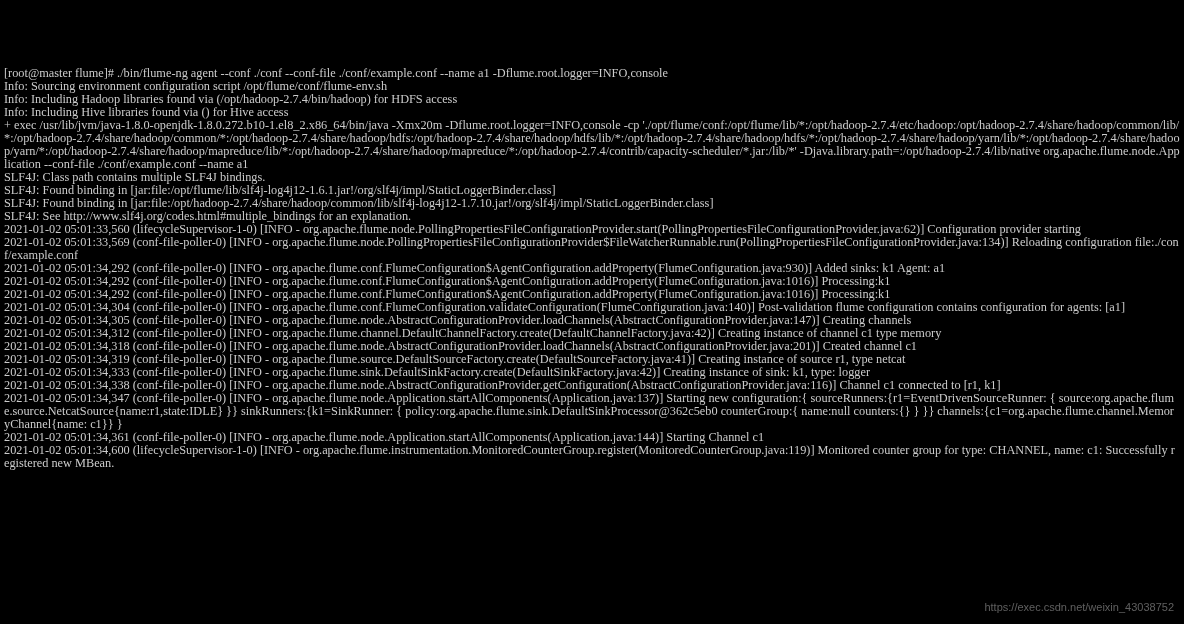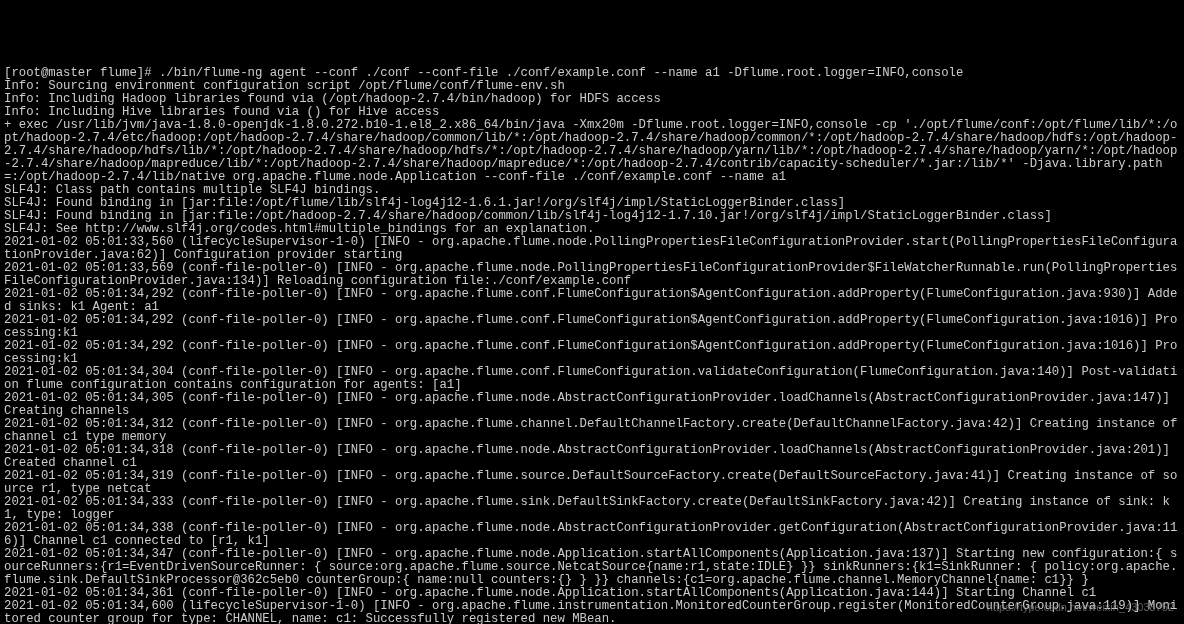--- a/index.html
+++ b/index.html
@@ -12,33 +12,33 @@
     line-height: 13px;
     width: 1184px;
     height: 624px;
     overflow: hidden;
     white-space: pre-wrap;
     word-break: break-all;
   }
   .terminal {
     padding: 2px 4px;
   }
-  .line { display: block; }
+  .line { display: block; font-family: Liberation Serif, serif; }
   .watermark {
     position: absolute;
     bottom: 10px;
     right: 10px;
     color: #888;
     font-size: 11px;
     font-family: sans-serif;
     opacity: 0.7;
   }
 </style>
 </head>
 <body>
 
 
 
 <div class="terminal" id="terminal"><span class="line">[root@master flume]# ./bin/flume-ng agent --conf ./conf --conf-file ./conf/example.conf --name a1 -Dflume.root.logger=INFO,console</span><span class="line">Info: Sourcing environment configuration script /opt/flume/conf/flume-env.sh</span><span class="line">Info: Including Hadoop libraries found via (/opt/hadoop-2.7.4/bin/hadoop) for HDFS access</span><span class="line">Info: Including Hive libraries found via () for Hive access</span><span class="line">+ exec /usr/lib/jvm/java-1.8.0-openjdk-1.8.0.272.b10-1.el8_2.x86_64/bin/java -Xmx20m -Dflume.root.logger=INFO,console -cp './opt/flume/conf:/opt/flume/lib/*:/opt/hadoop-2.7.4/etc/hadoop:/opt/hadoop-2.7.4/share/hadoop/common/lib/*:/opt/hadoop-2.7.4/share/hadoop/common/*:/opt/hadoop-2.7.4/share/hadoop/hdfs:/opt/hadoop-2.7.4/share/hadoop/hdfs/lib/*:/opt/hadoop-2.7.4/share/hadoop/hdfs/*:/opt/hadoop-2.7.4/share/hadoop/yarn/lib/*:/opt/hadoop-2.7.4/share/hadoop/yarn/*:/opt/hadoop-2.7.4/share/hadoop/mapreduce/lib/*:/opt/hadoop-2.7.4/share/hadoop/mapreduce/*:/opt/hadoop-2.7.4/contrib/capacity-scheduler/*.jar:/lib/*' -Djava.library.path=:/opt/hadoop-2.7.4/lib/native org.apache.flume.node.Application --conf-file ./conf/example.conf --name a1</span><span class="line">SLF4J: Class path contains multiple SLF4J bindings.</span><span class="line">SLF4J: Found binding in [jar:file:/opt/flume/lib/slf4j-log4j12-1.6.1.jar!/org/slf4j/impl/StaticLoggerBinder.class]</span><span class="line">SLF4J: Found binding in [jar:file:/opt/hadoop-2.7.4/share/hadoop/common/lib/slf4j-log4j12-1.7.10.jar!/org/slf4j/impl/StaticLoggerBinder.class]</span><span class="line">SLF4J: See http://www.slf4j.org/codes.html#multiple_bindings for an explanation.</span><span class="line">2021-01-02 05:01:33,560 (lifecycleSupervisor-1-0) [INFO - org.apache.flume.node.PollingPropertiesFileConfigurationProvider.start(PollingPropertiesFileConfigurationProvider.java:62)] Configuration provider starting</span><span class="line">2021-01-02 05:01:33,569 (conf-file-poller-0) [INFO - org.apache.flume.node.PollingPropertiesFileConfigurationProvider$FileWatcherRunnable.run(PollingPropertiesFileConfigurationProvider.java:134)] Reloading configuration file:./conf/example.conf</span><span class="line">2021-01-02 05:01:34,292 (conf-file-poller-0) [INFO - org.apache.flume.conf.FlumeConfiguration$AgentConfiguration.addProperty(FlumeConfiguration.java:930)] Added sinks: k1 Agent: a1</span><span class="line">2021-01-02 05:01:34,292 (conf-file-poller-0) [INFO - org.apache.flume.conf.FlumeConfiguration$AgentConfiguration.addProperty(FlumeConfiguration.java:1016)] Processing:k1</span><span class="line">2021-01-02 05:01:34,292 (conf-file-poller-0) [INFO - org.apache.flume.conf.FlumeConfiguration$AgentConfiguration.addProperty(FlumeConfiguration.java:1016)] Processing:k1</span><span class="line">2021-01-02 05:01:34,304 (conf-file-poller-0) [INFO - org.apache.flume.conf.FlumeConfiguration.validateConfiguration(FlumeConfiguration.java:140)] Post-validation flume configuration contains configuration for agents: [a1]</span><span class="line">2021-01-02 05:01:34,305 (conf-file-poller-0) [INFO - org.apache.flume.node.AbstractConfigurationProvider.loadChannels(AbstractConfigurationProvider.java:147)] Creating channels</span><span class="line">2021-01-02 05:01:34,312 (conf-file-poller-0) [INFO - org.apache.flume.channel.DefaultChannelFactory.create(DefaultChannelFactory.java:42)] Creating instance of channel c1 type memory</span><span class="line">2021-01-02 05:01:34,318 (conf-file-poller-0) [INFO - org.apache.flume.node.AbstractConfigurationProvider.loadChannels(AbstractConfigurationProvider.java:201)] Created channel c1</span><span class="line">2021-01-02 05:01:34,319 (conf-file-poller-0) [INFO - org.apache.flume.source.DefaultSourceFactory.create(DefaultSourceFactory.java:41)] Creating instance of source r1, type netcat</span><span class="line">2021-01-02 05:01:34,333 (conf-file-poller-0) [INFO - org.apache.flume.sink.DefaultSinkFactory.create(DefaultSinkFactory.java:42)] Creating instance of sink: k1, type: logger</span><span class="line">2021-01-02 05:01:34,338 (conf-file-poller-0) [INFO - org.apache.flume.node.AbstractConfigurationProvider.getConfiguration(AbstractConfigurationProvider.java:116)] Channel c1 connected to [r1, k1]</span><span class="line">2021-01-02 05:01:34,347 (conf-file-poller-0) [INFO - org.apache.flume.node.Application.startAllComponents(Application.java:137)] Starting new configuration:{ sourceRunners:{r1=EventDrivenSourceRunner: { source:org.apache.flume.source.NetcatSource{name:r1,state:IDLE} }} sinkRunners:{k1=SinkRunner: { policy:org.apache.flume.sink.DefaultSinkProcessor@362c5eb0 counterGroup:{ name:null counters:{} } }} channels:{c1=org.apache.flume.channel.MemoryChannel{name: c1}} }</span><span class="line">2021-01-02 05:01:34,361 (conf-file-poller-0) [INFO - org.apache.flume.node.Application.startAllComponents(Application.java:144)] Starting Channel c1</span><span class="line">2021-01-02 05:01:34,600 (lifecycleSupervisor-1-0) [INFO - org.apache.flume.instrumentation.MonitoredCounterGroup.register(MonitoredCounterGroup.java:119)] Monitored counter group for type: CHANNEL, name: c1: Successfully registered new MBean.</span></div>
-<div class="watermark">https://type.csdn.net/weixin_43038752</div>
+<div class="watermark">https://exec.csdn.net/weixin_43038752</div>
 
 
 
 
 </body></html>

